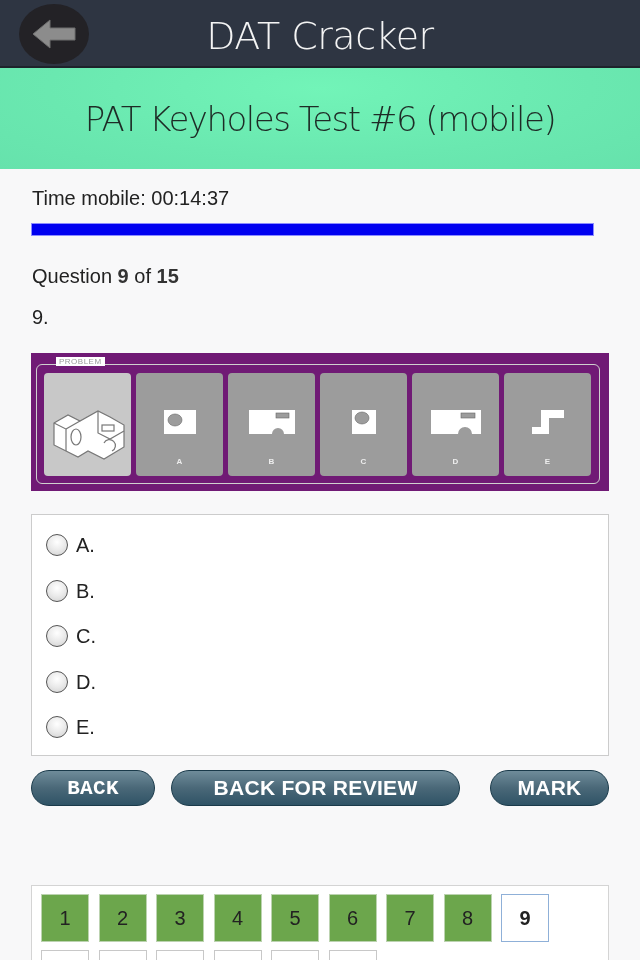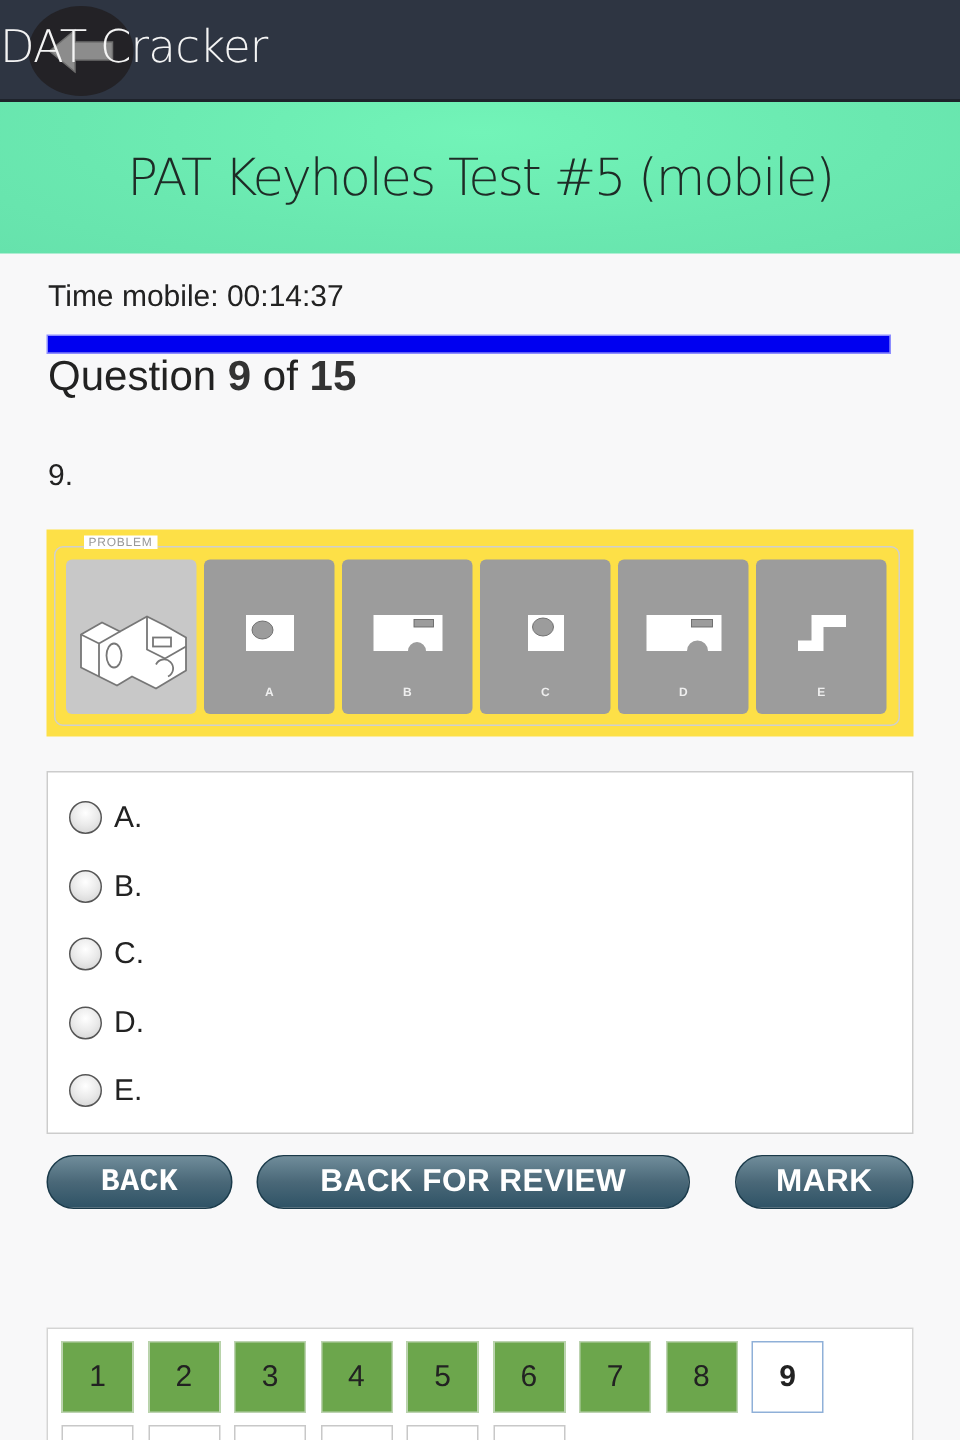--- a/index.html
+++ b/index.html
@@ -1,28 +1,28 @@
 <!DOCTYPE html>
 <html><head>
 <meta charset="utf-8">
 <style>
   * { box-sizing: border-box; margin: 0; padding: 0; }
   html, body { width: 640px; height: 960px; overflow: hidden; background: #f8f8f9; font-family: "Liberation Sans", sans-serif; color: #222; }
   .topbar { position: absolute; left: 0; top: 0; width: 640px; height: 68px; background: #2e3542; border-bottom: 2px solid #1e232b; }
   .back-circle { position: absolute; left: 19px; top: 4px; width: 70px; height: 60px; border-radius: 50%; background: #232226; display: flex; align-items: center; justify-content: center; cursor: pointer; }
-  .app-title { position: absolute; left: 0; right: 0; top: 14px; color: #f4f4f4; font-size: 30px; font-family: "DejaVu Sans", sans-serif; font-weight: 200; letter-spacing: -0.5px; }
+  .app-title { position: absolute; left: 0; right: 0; top: 14px; text-align: center; color: #f4f4f4; font-size: 38px; font-family: "DejaVu Sans", sans-serif; font-weight: 200; letter-spacing: -0.5px; }
   .banner { position: absolute; left: 0; top: 68px; width: 640px; height: 101px; background: radial-gradient(ellipse at 50% 20%, #72f4b8 0%, #6ae8b0 60%, #66e2ac 100%); display: flex; align-items: center; justify-content: center; }
   .test-title { font-size: 34px; color: #1e2b26; font-family: "DejaVu Sans", sans-serif; font-weight: 200; letter-spacing: -1.5px; }
   .timer { position: absolute; left: 32px; top: 187px; font-size: 20px; color: #222; }
   .progress { position: absolute; left: 31px; top: 223px; width: 563px; height: 13px; background: #e8e8ff; border: 1px solid #8c8cff; }
   .progress-fill { height: 100%; background: #0000f0; }
-  .qcount { position: absolute; left: 32px; top: 235px; font-size: 28px; color: #222; }
+  .qcount { position: absolute; left: 32px; top: 265px; font-size: 20px; color: #222; }
   .qcount b { font-weight: bold; color: #333; }
   .qnum { position: absolute; left: 32px; top: 306px; font-size: 20px; color: #222; }
-  .problem-wrap { position: absolute; left: 31px; top: 353px; width: 578px; height: 138px; background: #fde047; }
+  .problem-wrap { position: absolute; left: 31px; top: 353px; width: 578px; height: 138px; background: #701a75; }
   .problem-frame { position: absolute; left: 5px; top: 11px; width: 564px; height: 120px; border: 1px solid #cfcfcf; border-radius: 6px; }
   .problem-label { position: absolute; left: 25px; top: 4px; font-size: 8px; color: #999; background: #fff; padding: 0 3px; letter-spacing: 0.5px; }
   .tile { position: absolute; top: 20px; width: 87px; height: 103px; border-radius: 4px; background: #9c9c9c; display: flex; flex-direction: column; align-items: center; cursor: pointer; }
   .tile.problem { background: #c8c8c8; cursor: default; }
   .tile svg { margin-top: 36px; }
   .tile .tile-label { position: absolute; bottom: 10px; left: 0; right: 0; text-align: center; color: #eee; font-size: 8px; font-weight: bold; }
   .answers { position: absolute; left: 31px; top: 514px; width: 578px; height: 242px; background: #fff; border: 1px solid #ccc; }
   .answer { position: absolute; left: 14px; height: 30px; display: flex; align-items: center; cursor: pointer; }
   .radio { width: 22px; height: 22px; border-radius: 50%; border: 1px solid #555; background: radial-gradient(circle at 50% 35%, #fff 0%, #eaeaea 50%, #cfcfcf 100%); margin-right: 8px; }
   .answer-label { font-size: 20px; color: #222; }
@@ -39,21 +39,21 @@
 <div class="topbar">
   <div class="back-circle">
     <svg width="46" height="30" viewBox="0 0 46 30">
       <polygon points="2,15 19,1 19,9 44,9 44,21 19,21 19,29" fill="#8c8c8c" stroke="#6e6e6e" stroke-width="1"></polygon>
     </svg>
   </div>
   <div class="app-title">DAT Cracker</div>
 </div>
 
 <div class="banner">
-  <div class="test-title">PAT Keyholes Test #5 (mobile)</div>
+  <div class="test-title">PAT Keyholes Test #6 (mobile)</div>
 </div>
 
 <div class="timer">Time mobile: 00:14:37</div>
 <div class="progress">
   <div class="progress-fill" id="progress-fill" style="width: 100%;"></div>
 </div>
 <div class="qcount"><span>Question </span><b>9</b><span> of </span><b>15</b></div>
 
 <div class="qnum">9.</div>
 

